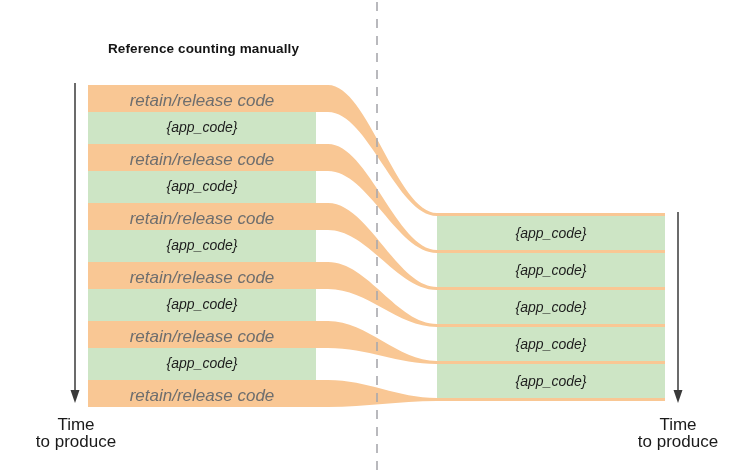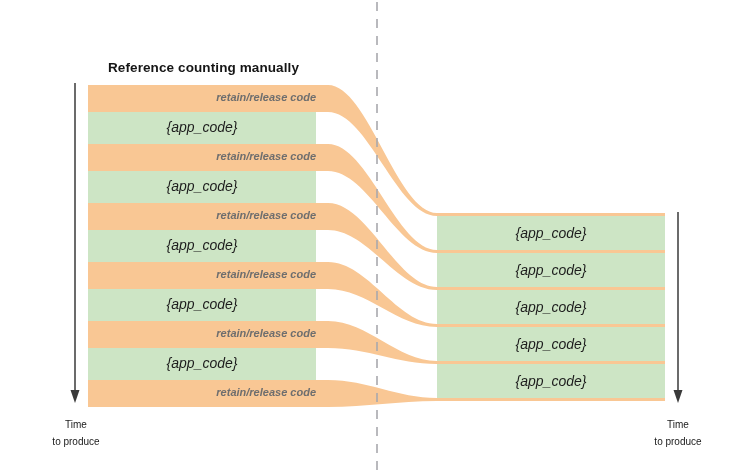--- a/index.html
+++ b/index.html
@@ -24,47 +24,45 @@
     width: 751px;
     height: 476px;
   }
   .hdr {
     position: absolute;
     font-size: 13.5px;
     font-weight: bold;
     color: #151515;
     letter-spacing: 0.1px;
     white-space: nowrap;
-    margin-top: 19px;
   }
   #hdr-left  { left: 108px; top: 41px; }
   #hdr-right { left: 452px; top: 41px; }
 
   .axis-label {
     position: absolute;
-    font-size: 10px;
+    font-size: 17px;
     color: #1a1a1a;
     text-align: center;
     line-height: 17px;
     white-space: nowrap;
   }
   #time-left  { left: 20px; top: 416px; width: 112px; }
   #time-right { left: 622px; top: 416px; width: 112px; }
 
   .band-label {
     position: absolute;
     font-style: italic;
     white-space: nowrap;
     pointer-events: none;
   }
   .lbl-retain {
-    font-size: 11px;
+    font-size: 17px;
     color: #6e6e6e;
-    text-align: right;
-    font-weight: bold;
+    text-align: center;
   }
   .lbl-app {
     font-size: 14px;
     color: #1d1d1d;
     text-align: center;
   }
   .lbl-app-right {
     font-size: 14px;
     color: #1d1d1d;
     text-align: center;

